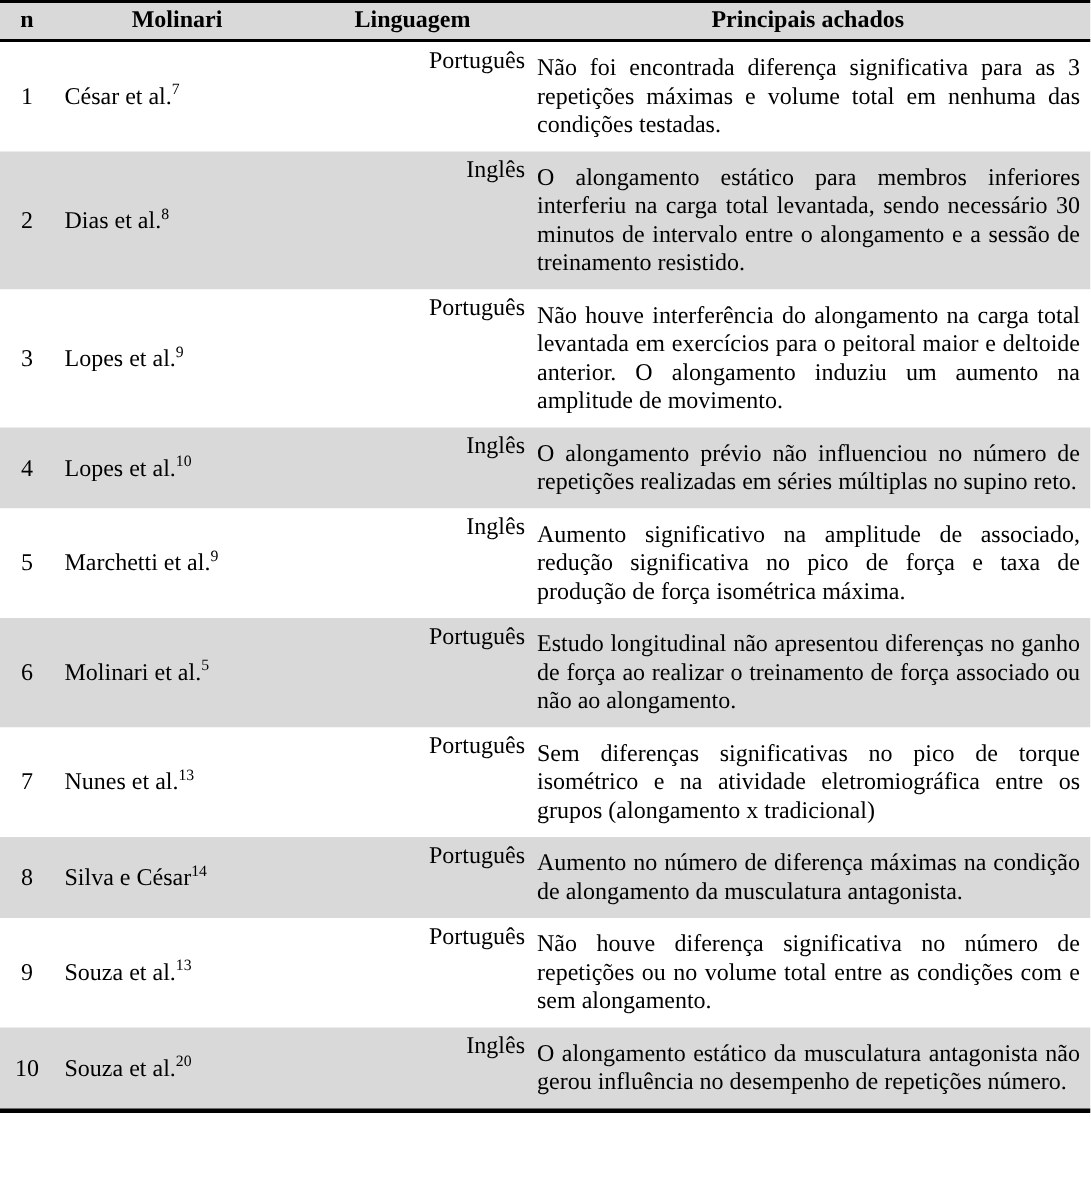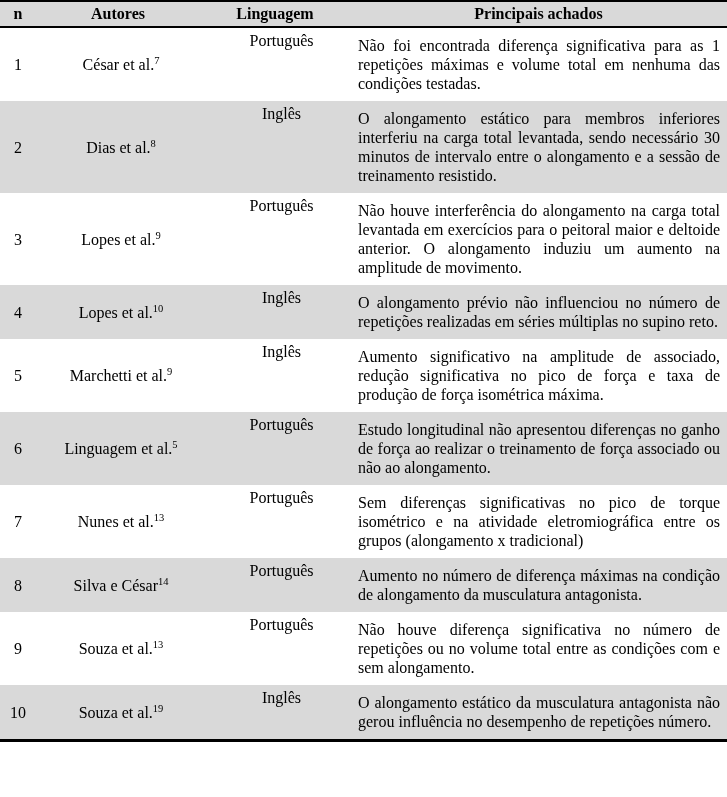--- a/index.html
+++ b/index.html
@@ -42,30 +42,30 @@
 
   tbody td {
     line-height: 19px;
     font-size: 16px;
   }
   td.cell-n {
     text-align: center;
     vertical-align: middle;
   }
   td.cell-authors {
-    text-align: center;
+    text-align: left;
     vertical-align: middle;
     padding-left: 7px;
   }
   td.cell-authors sup {
     font-size: 10.5px;
     line-height: 0;
   }
   td.cell-language {
-    text-align: center;
+    text-align: right;
     vertical-align: top;
     padding: 3px 0 0 13px;
   }
   td.cell-findings {
     text-align: justify;
     vertical-align: middle;
     padding: 8px 7px 8px 8px;
   }
 </style>
 </head>
@@ -74,31 +74,31 @@
 <table class="review-table">
   <colgroup>
     <col class="col-n">
     <col class="col-authors">
     <col class="col-language">
     <col class="col-findings">
   </colgroup>
   <thead>
     <tr>
       <th>n</th>
-      <th>Autores</th>
+      <th>Molinari</th>
       <th>Linguagem</th>
       <th>Principais achados</th>
     </tr>
   </thead>
   <tbody>
     <tr>
       <td class="cell-n">1</td>
       <td class="cell-authors"><span>César et al.</span><sup>7</sup></td>
       <td class="cell-language">Português</td>
-      <td class="cell-findings">Não foi encontrada diferença significativa para as 1 repetições máximas e volume total em nenhuma das condições testadas.</td>
+      <td class="cell-findings">Não foi encontrada diferença significativa para as 3 repetições máximas e volume total em nenhuma das condições testadas.</td>
     </tr>
     <tr>
       <td class="cell-n">2</td>
       <td class="cell-authors"><span>Dias et al.</span><sup>8</sup></td>
       <td class="cell-language">Inglês</td>
       <td class="cell-findings">O alongamento estático para membros inferiores interferiu na carga total levantada, sendo necessário 30 minutos de intervalo entre o alongamento e a sessão de treinamento resistido.</td>
     </tr>
     <tr>
       <td class="cell-n">3</td>
       <td class="cell-authors"><span>Lopes et al.</span><sup>9</sup></td>
@@ -112,21 +112,21 @@
       <td class="cell-findings">O alongamento prévio não influenciou no número de repetições realizadas em séries múltiplas no supino reto.</td>
     </tr>
     <tr>
       <td class="cell-n">5</td>
       <td class="cell-authors"><span>Marchetti et al.</span><sup>9</sup></td>
       <td class="cell-language">Inglês</td>
       <td class="cell-findings">Aumento significativo na amplitude de associado, redução significativa no pico de força e taxa de produção de força isométrica máxima.</td>
     </tr>
     <tr>
       <td class="cell-n">6</td>
-      <td class="cell-authors"><span>Linguagem et al.</span><sup>5</sup></td>
+      <td class="cell-authors"><span>Molinari et al.</span><sup>5</sup></td>
       <td class="cell-language">Português</td>
       <td class="cell-findings">Estudo longitudinal não apresentou diferenças no ganho de força ao realizar o treinamento de força associado ou não ao alongamento.</td>
     </tr>
     <tr>
       <td class="cell-n">7</td>
       <td class="cell-authors"><span>Nunes et al.</span><sup>13</sup></td>
       <td class="cell-language">Português</td>
       <td class="cell-findings">Sem diferenças significativas no pico de torque isométrico e na atividade eletromiográfica entre os grupos (alongamento x tradicional)</td>
     </tr>
     <tr>
@@ -136,18 +136,18 @@
       <td class="cell-findings">Aumento no número de diferença máximas na condição de alongamento da musculatura antagonista.</td>
     </tr>
     <tr>
       <td class="cell-n">9</td>
       <td class="cell-authors"><span>Souza et al.</span><sup>13</sup></td>
       <td class="cell-language">Português</td>
       <td class="cell-findings">Não houve diferença significativa no número de repetições ou no volume total entre as condições com e sem alongamento.</td>
     </tr>
     <tr>
       <td class="cell-n">10</td>
-      <td class="cell-authors"><span>Souza et al.</span><sup>19</sup></td>
+      <td class="cell-authors"><span>Souza et al.</span><sup>20</sup></td>
       <td class="cell-language">Inglês</td>
       <td class="cell-findings">O alongamento estático da musculatura antagonista não gerou influência no desempenho de repetições número.</td>
     </tr>
   </tbody>
 </table>
 
 </body></html>

